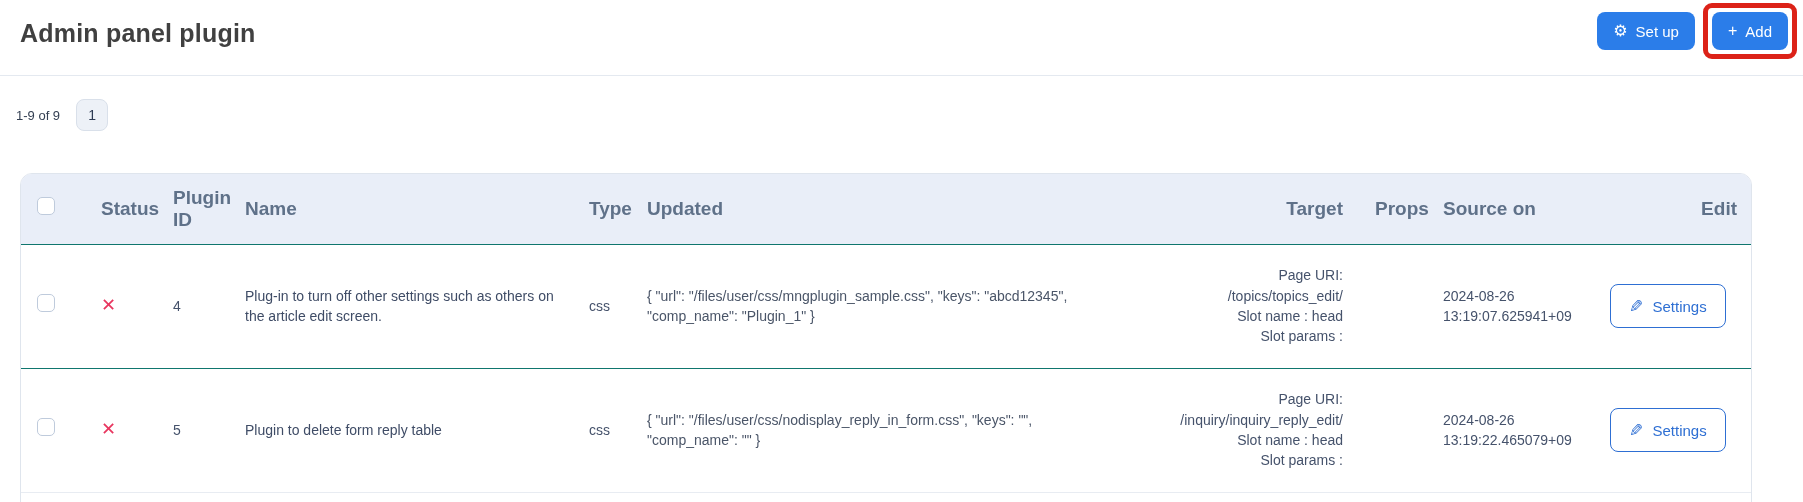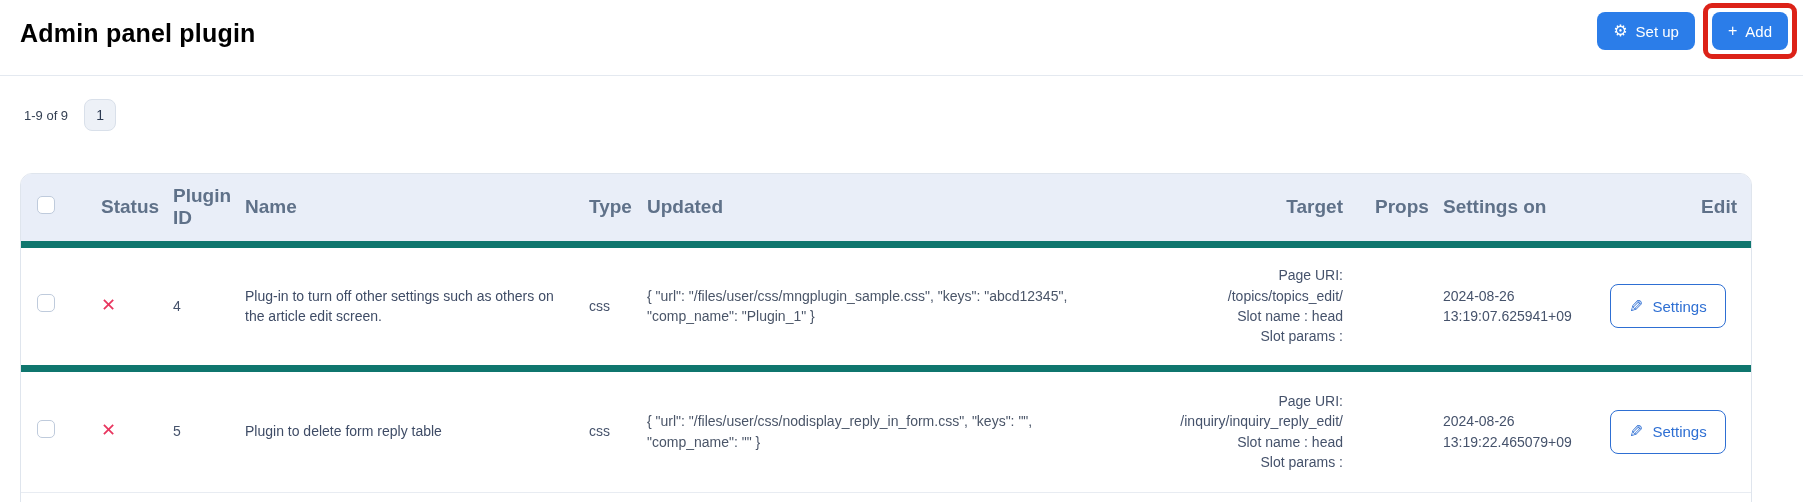--- a/index.html
+++ b/index.html
@@ -1,46 +1,46 @@
 <!DOCTYPE html>
 <html><head>
 <meta charset="utf-8">
 <style>
   * { margin:0; padding:0; box-sizing:border-box; }
   html,body { width:1803px; height:502px; overflow:hidden; background:#ffffff;
     font-family:"Liberation Sans","DejaVu Sans",sans-serif; color:#3f4c66; }
   .page { position:relative; width:1803px; height:502px; background:#fff; }
 
   
-  .page-title { position:absolute; left:20px; top:19px; font-size:25px; font-weight:700; color:#000000; letter-spacing:.2px; }
+  .page-title { position:absolute; left:20px; top:19px; font-size:25px; font-weight:700; color:#404040; letter-spacing:.2px; }
   .toolbar { position:absolute; top:3px; right:6px; display:flex; align-items:center; gap:8px; }
   .btn-primary { display:inline-flex; align-items:center; gap:8px; background:#2b7de9; color:#fff;
     border:none; border-radius:8px; padding:0 16px; height:38px; font-size:15px; cursor:pointer;
     font-family:inherit; }
   .btn-primary .ico { font-size:16px; line-height:1; }
   .add-highlight { border:5px solid #dc2218; border-radius:9px; padding:4px; background:transparent; }
 
   .divider { position:absolute; left:0; top:75px; width:1803px; height:1px; background:#e4e9f0; }
 
   
-  .pagination { position:absolute; left:24px; top:99px; display:flex; align-items:center; gap:16px; height:32px; }
+  .pagination { position:absolute; left:16px; top:99px; display:flex; align-items:center; gap:16px; height:32px; }
   .page-range { font-size:13px; color:#333f52; }
   .page-btn { min-width:32px; height:32px; display:inline-flex; align-items:center; justify-content:center;
     background:#edf1f7; border:1px solid #d9e0ea; border-radius:8px; font-size:14px; color:#2c3a52; cursor:pointer;
     font-family:inherit; }
 
   
   .table-wrap { position:absolute; left:20px; top:173px; width:1732px; height:340px;
     border:1px solid #dfe5ed; border-radius:12px 12px 0 0; overflow:hidden; background:#fff; }
   table { width:1730px; border-collapse:collapse; table-layout:fixed; }
   thead th { background:#e9eef8; height:70px; font-size:19px; font-weight:600; color:#5f7189;
     text-align:left; padding:0 16px; vertical-align:middle; }
   thead th.c-edit { text-align:right; }
   tbody td { background:#fff; height:124px; vertical-align:middle; padding:14px 16px;
-    font-size:14px; color:#45526b; border-top:7px solid #0f766e; line-height:1.45; }
+    font-size:14px; color:#45526b; border-top:1px solid #0f766e; line-height:1.45; }
   tbody tr.stub td { height:60px; border-top:1px solid #e8ecf2; }
   .c-check { width:64px; } .c-status { width:72px; } .c-id { width:72px; }
   .c-name { width:344px; } .c-type { width:58px; } .c-source { width:489px; }
   .c-target { width:239px;text-align:right; } .c-props { width:68px; } .c-updated { width:156px; } .c-edit { width:170px; }
 
   .checkbox { display:inline-block; width:18px; height:18px; border:1.5px solid #bfcbdc; border-radius:5px;
     background:#fff; cursor:pointer; }
   .xmark { color:#e8365f; font-size:18px; font-weight:700; line-height:1; }
   .cell-name { color:#3f4c66; }
   .cell-source { color:#4a5568; word-break:break-word; }
@@ -84,21 +84,21 @@
       <thead>
         <tr>
           <th class="c-check"><span class="checkbox"></span></th>
           <th class="c-status">Status</th>
           <th class="c-id">Plugin ID</th>
           <th class="c-name">Name</th>
           <th class="c-type">Type</th>
           <th class="c-source">Updated</th>
           <th class="c-target">Target</th>
           <th class="c-props">Props</th>
-          <th class="c-updated">Settings on</th>
+          <th class="c-updated">Source on</th>
           <th class="c-edit">Edit</th>
         </tr>
       </thead>
       <tbody>
         <tr>
           <td class="c-check"><span class="checkbox"></span></td>
           <td class="c-status"><span class="xmark">✕</span></td>
           <td class="c-id">4</td>
           <td class="c-name cell-name">Plug-in to turn off other settings such as others on the article edit screen.</td>
           <td class="c-type">css</td>

